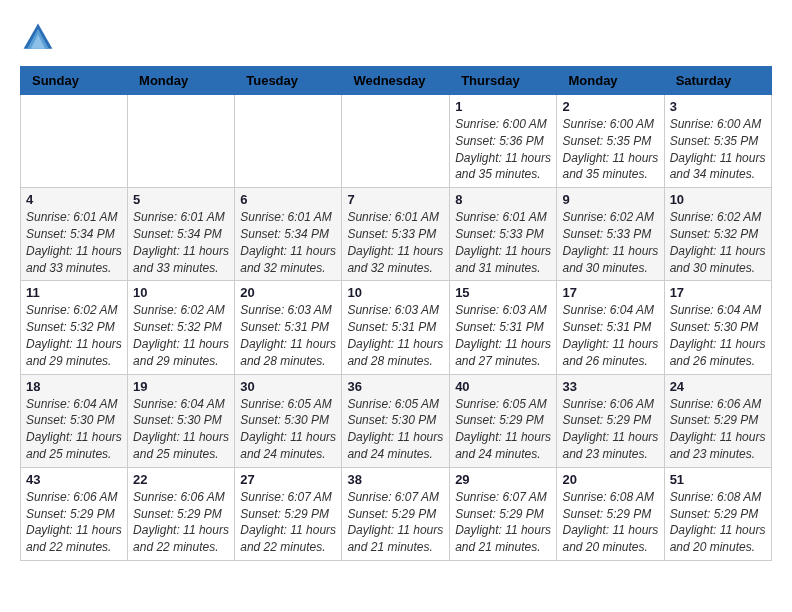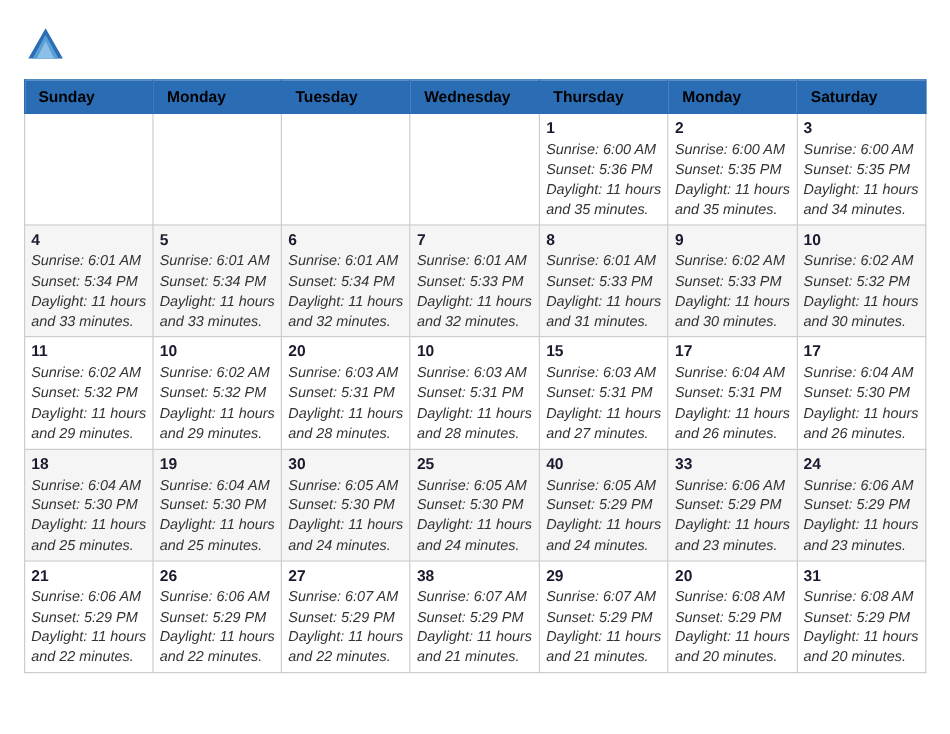--- a/index.html
+++ b/index.html
@@ -274,21 +274,21 @@
 and 25 minutes.</div>
         </td>
         <td>
           <span class="day-number">30</span>
           <div class="day-info" style="white-space: pre-line;">Sunrise: 6:05 AM
 Sunset: 5:30 PM
 Daylight: 11 hours
 and 24 minutes.</div>
         </td>
         <td>
-          <span class="day-number">25</span>
+          <span class="day-number">36</span>
           <div class="day-info" style="white-space: pre-line;">Sunrise: 6:05 AM
 Sunset: 5:30 PM
 Daylight: 11 hours
 and 24 minutes.</div>
         </td>
         <td>
           <span class="day-number">40</span>
           <div class="day-info" style="white-space: pre-line;">Sunrise: 6:05 AM
 Sunset: 5:29 PM
 Daylight: 11 hours
@@ -304,28 +304,28 @@
         <td>
           <span class="day-number">24</span>
           <div class="day-info" style="white-space: pre-line;">Sunrise: 6:06 AM
 Sunset: 5:29 PM
 Daylight: 11 hours
 and 23 minutes.</div>
         </td>
       </tr>
       <tr>
         <td>
-          <span class="day-number">21</span>
+          <span class="day-number">43</span>
           <div class="day-info" style="white-space: pre-line;">Sunrise: 6:06 AM
 Sunset: 5:29 PM
 Daylight: 11 hours
 and 22 minutes.</div>
         </td>
         <td>
-          <span class="day-number">26</span>
+          <span class="day-number">22</span>
           <div class="day-info" style="white-space: pre-line;">Sunrise: 6:06 AM
 Sunset: 5:29 PM
 Daylight: 11 hours
 and 22 minutes.</div>
         </td>
         <td>
           <span class="day-number">27</span>
           <div class="day-info" style="white-space: pre-line;">Sunrise: 6:07 AM
 Sunset: 5:29 PM
 Daylight: 11 hours
@@ -346,21 +346,21 @@
 and 21 minutes.</div>
         </td>
         <td>
           <span class="day-number">20</span>
           <div class="day-info" style="white-space: pre-line;">Sunrise: 6:08 AM
 Sunset: 5:29 PM
 Daylight: 11 hours
 and 20 minutes.</div>
         </td>
         <td>
-          <span class="day-number">31</span>
+          <span class="day-number">51</span>
           <div class="day-info" style="white-space: pre-line;">Sunrise: 6:08 AM
 Sunset: 5:29 PM
 Daylight: 11 hours
 and 20 minutes.</div>
         </td>
       </tr>
     </tbody>
 </table>
 
 </body></html>

